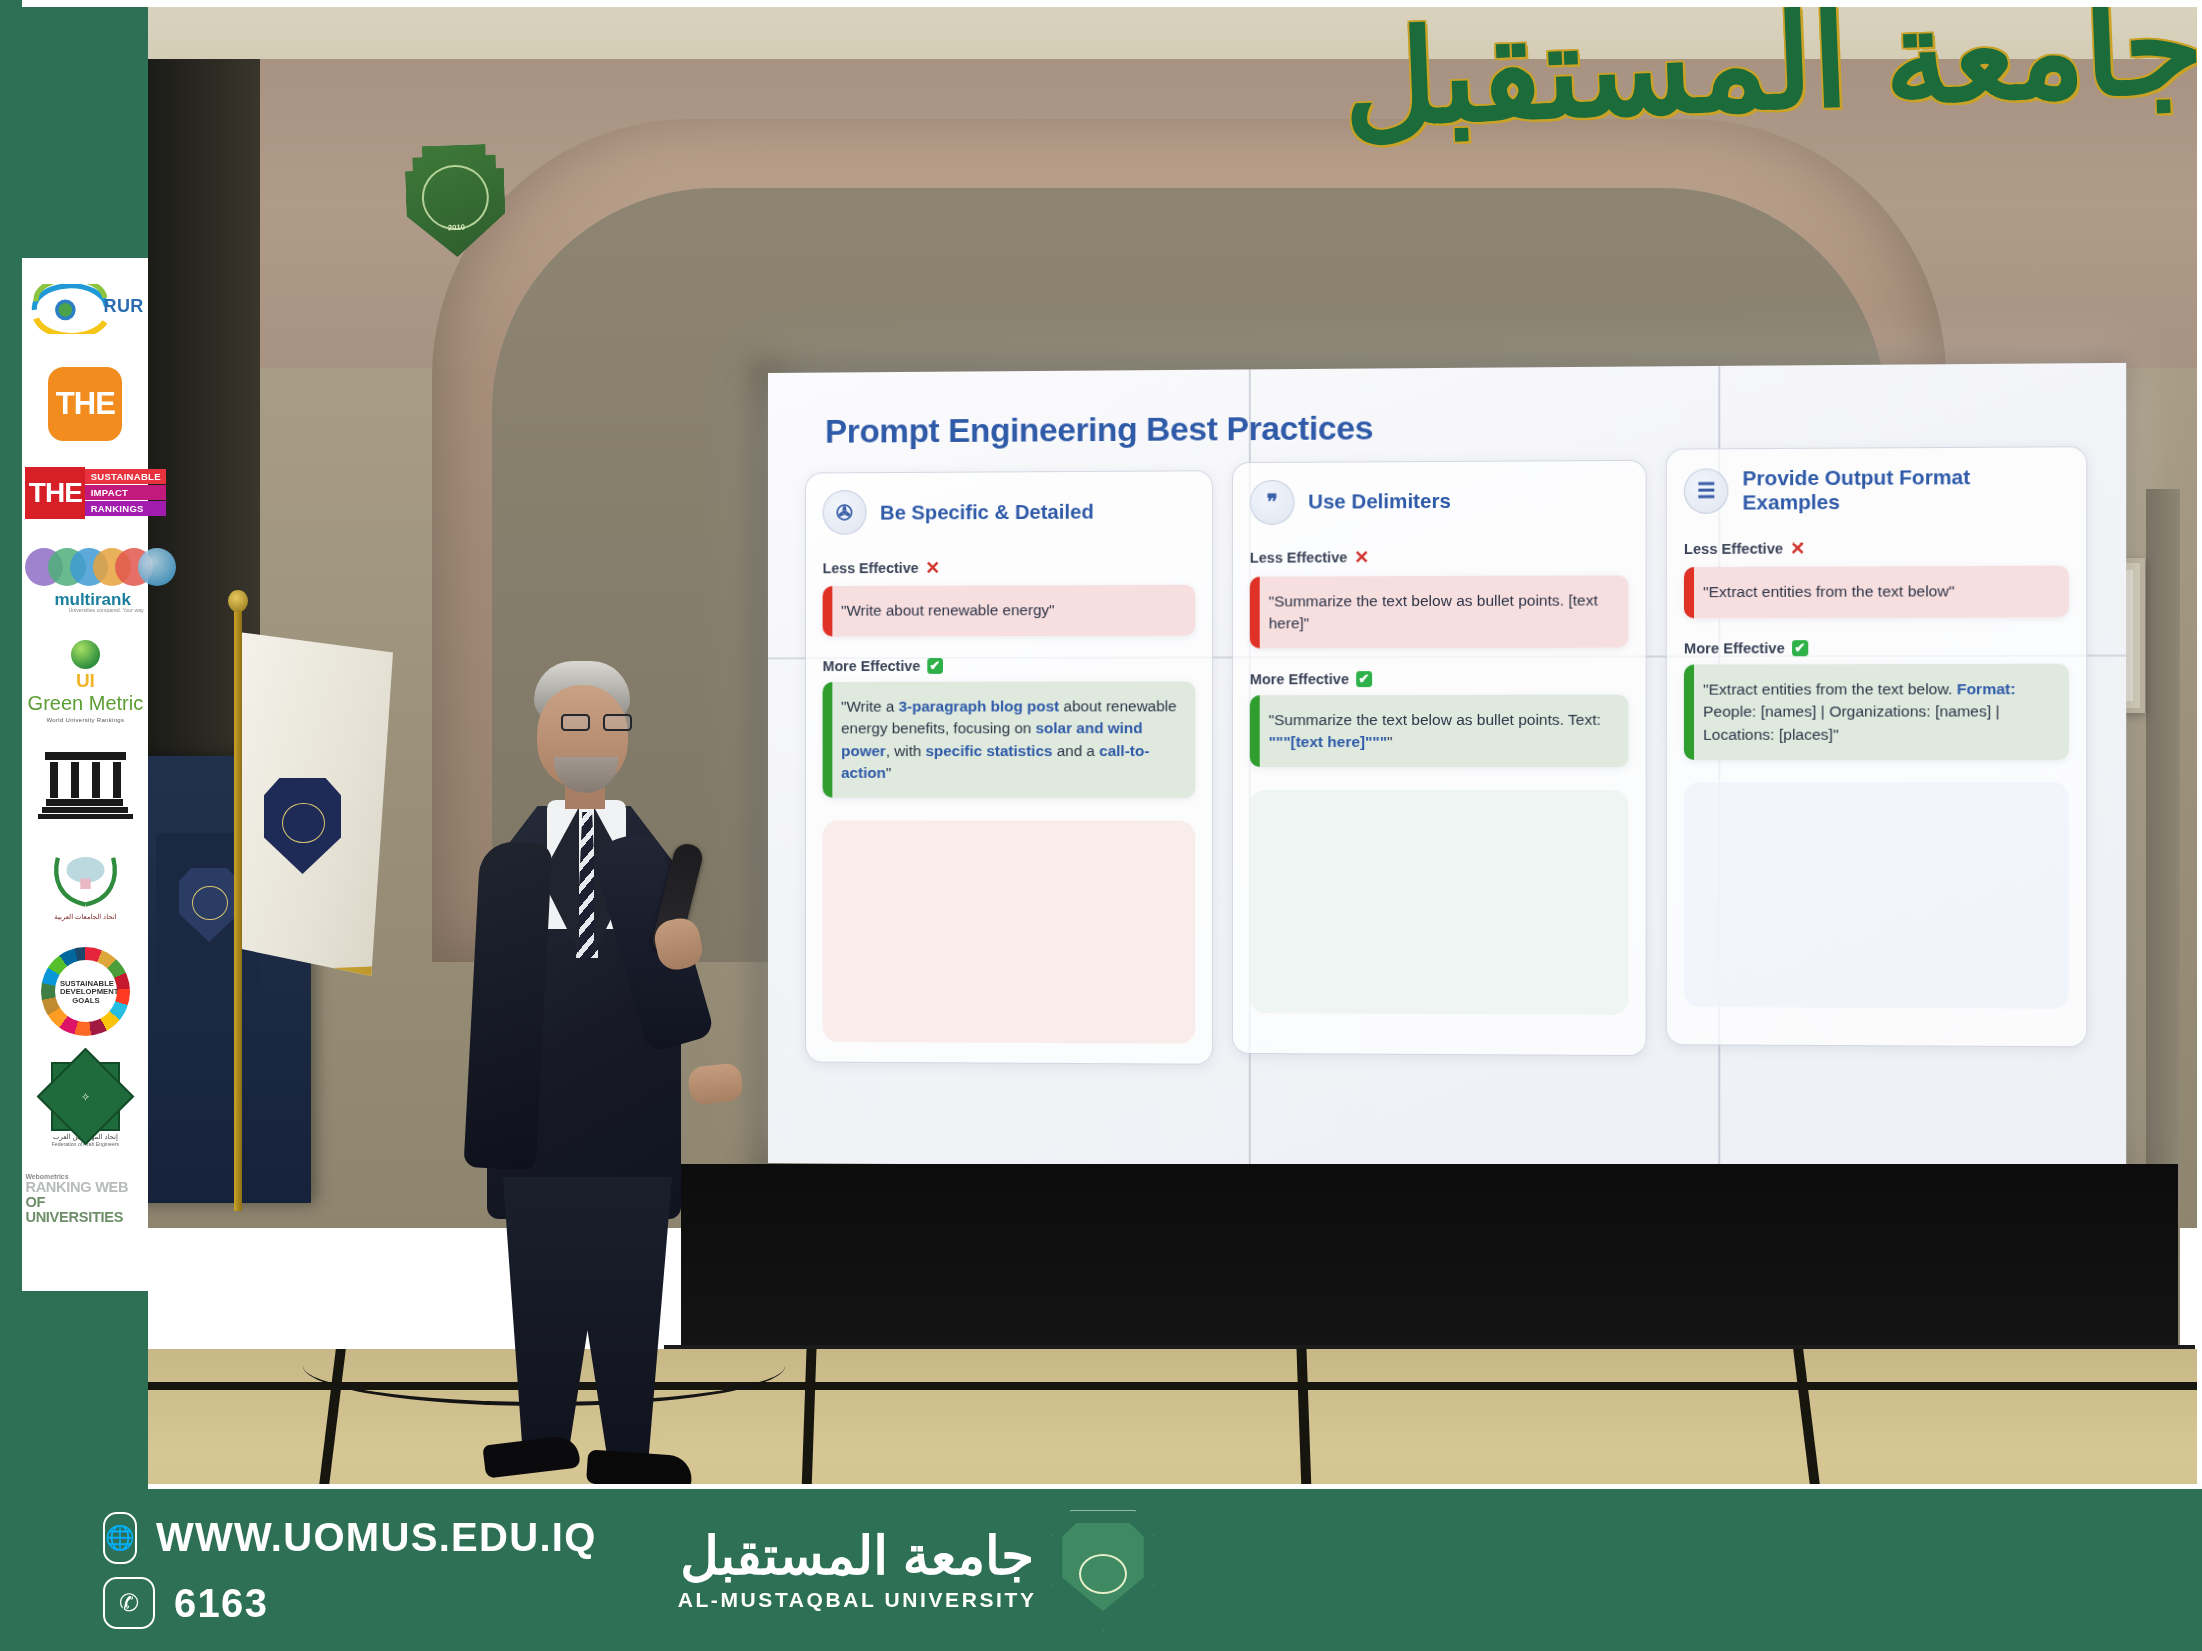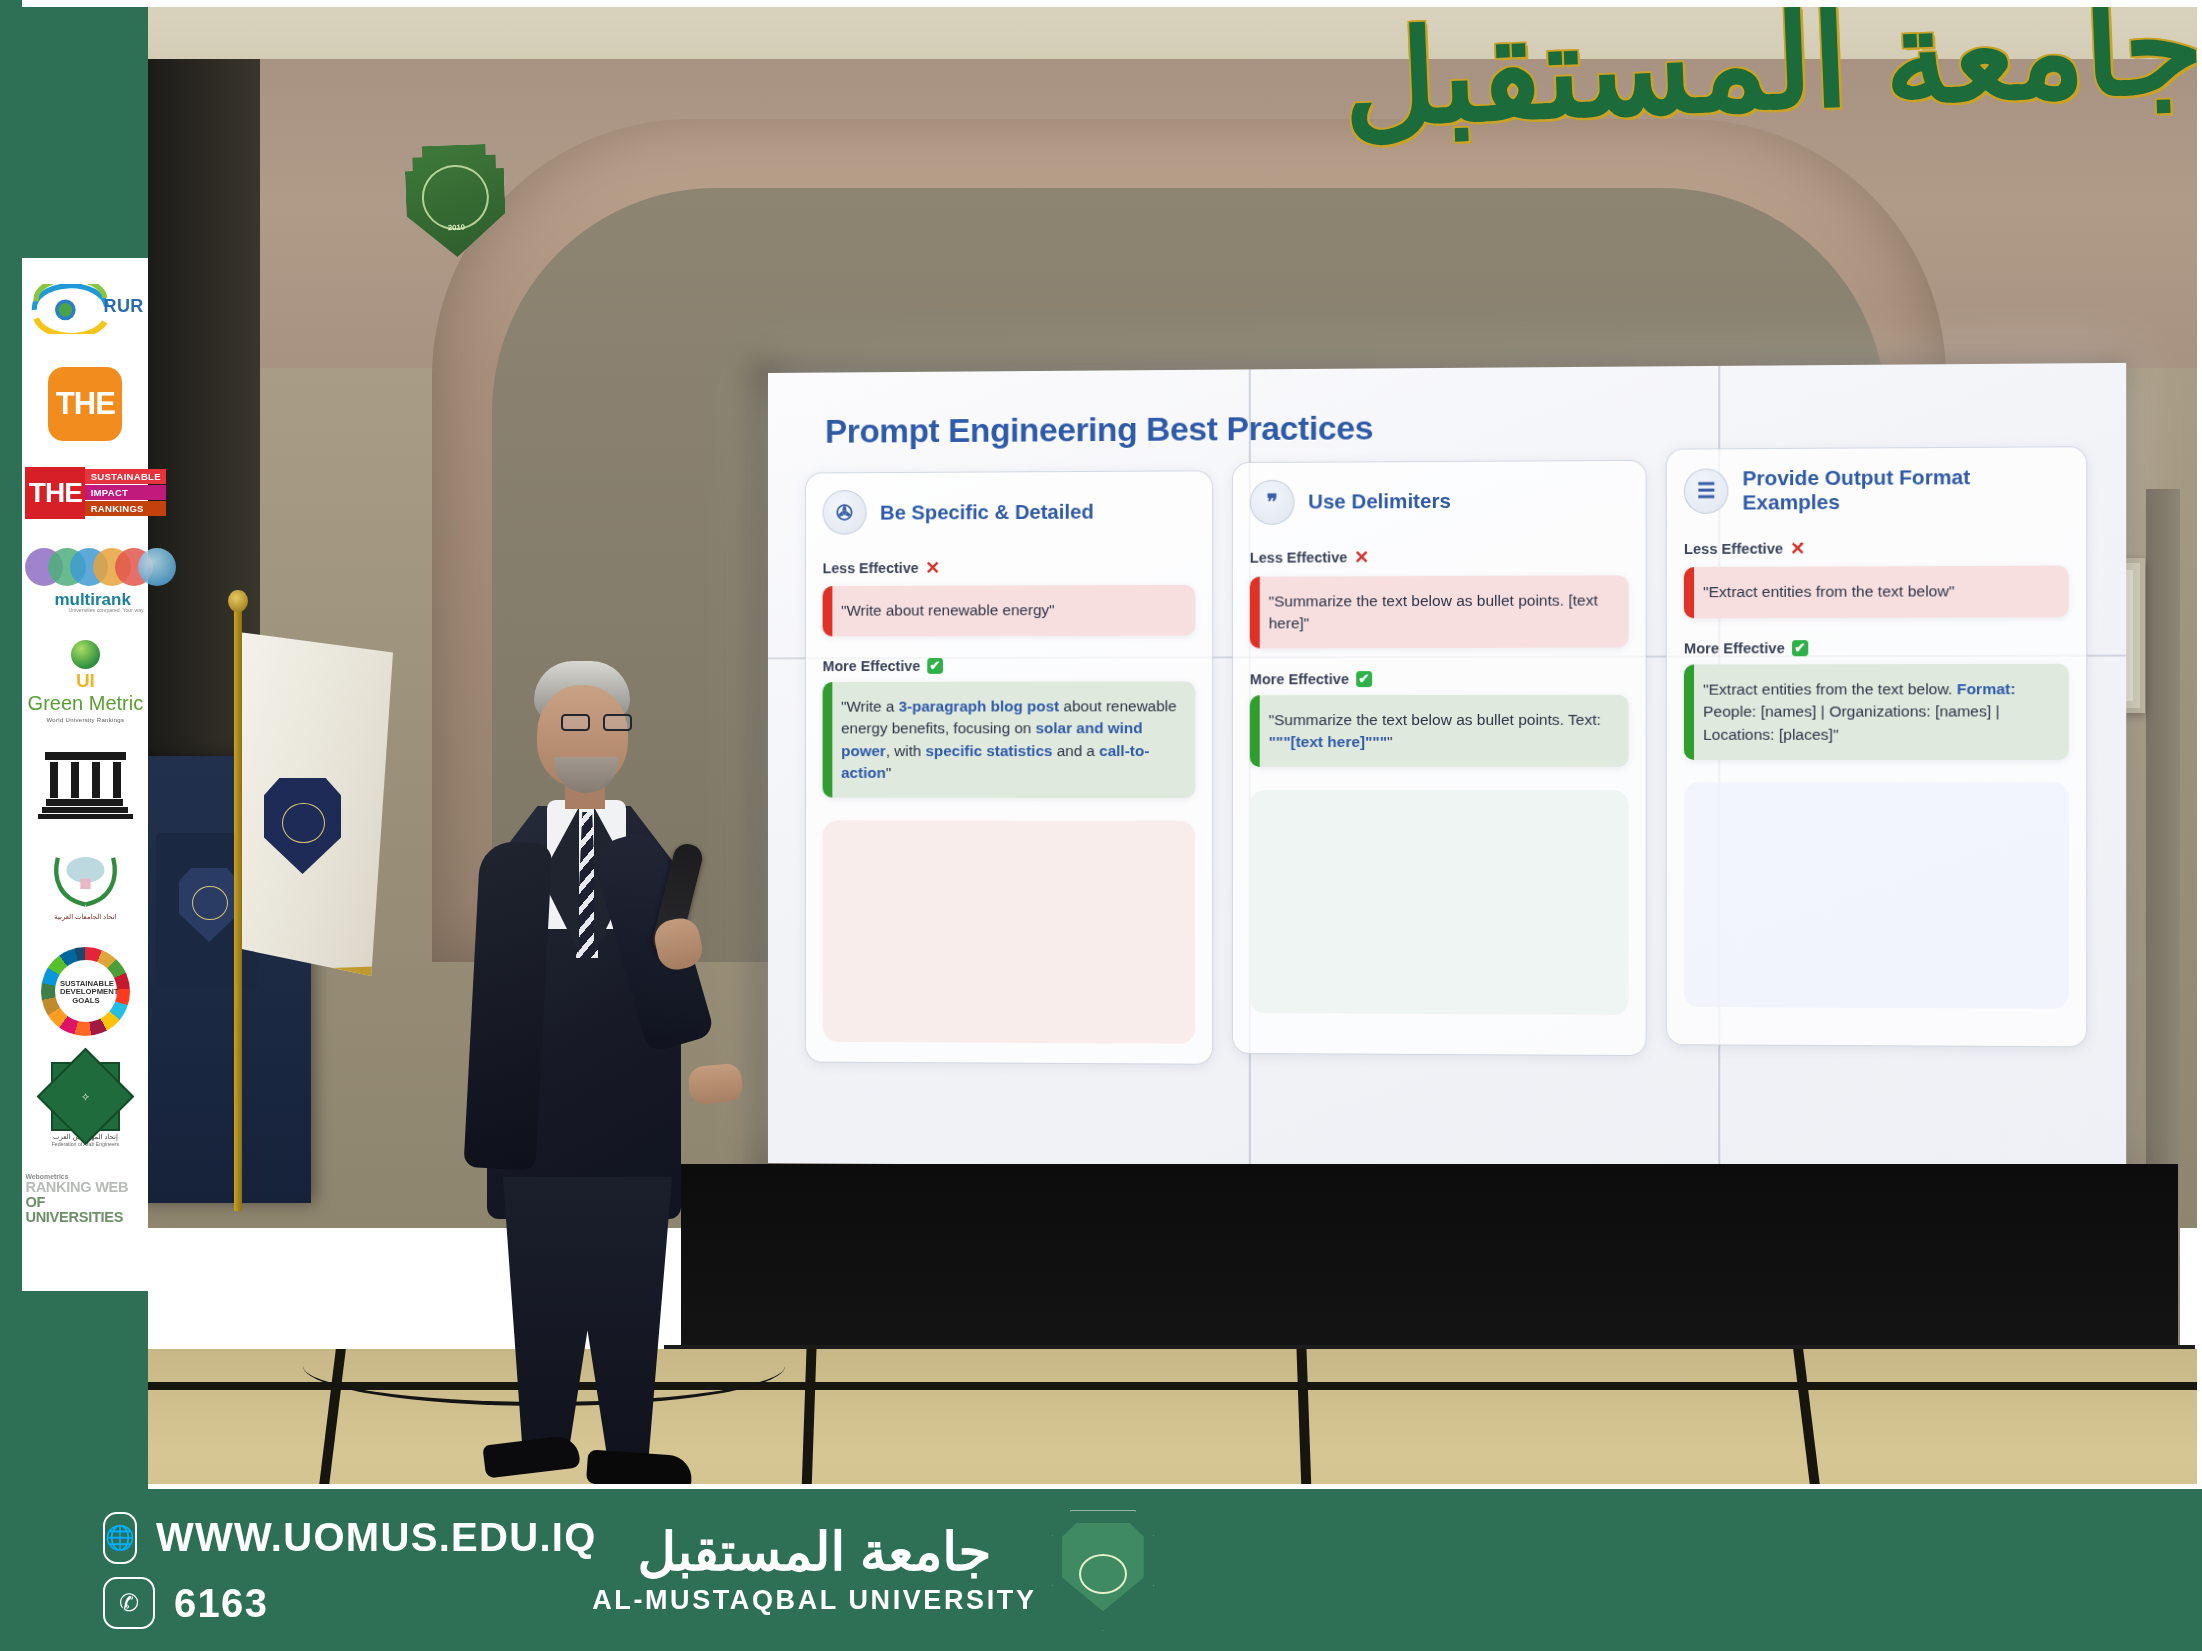--- a/index.html
+++ b/index.html
@@ -37,21 +37,21 @@
   .the-orange span { color:#fff; font-weight:bold; font-size:31px; letter-spacing:-0.9px;
                      font-family:"Liberation Sans", sans-serif; }
 
   
   .the-impact { display:flex; align-items:stretch; height:52px; width:120px; }
   .the-impact .red { background:#d61f26; color:#fff; font-weight:bold; font-size:28px;
                      padding:0 3.4px; display:flex; align-items:center; letter-spacing:-0.9px;}
   .the-impact .bars { display:flex; flex-direction:column; justify-content:center; gap:1.7px; }
   .the-impact .bars div { color:#fff; font-size:9.5px; font-weight:bold; padding:1.7px 5.2px;
                           letter-spacing:0.3px; }
-  .b1 { background:#e8333f; } .b2 { background:#c2197c; } .b3 { background:#c2410c; }
+  .b1 { background:#e8333f; } .b2 { background:#c2197c; } .b3 { background:#a21caf; }
 
   
   .multirank { position:relative; width:120px; height:69px; }
   .mr-dots { position:absolute; left:0; top:3.4px; display:flex; }
   .mr-dots i { display:block; width:38px; height:38px; border-radius:50%;
                margin-left:-15.5px; opacity:.85; }
   .mr-word { position:absolute; left:29px; top:45px; font-size:17px; color:#1b7f9e;
              font-weight:600; }
   .mr-sub  { position:absolute; left:43px; top:62px; font-size:5.2px; color:#888; }
 
@@ -321,21 +321,21 @@
 
   .b-center { flex:1; text-align:center; direction:rtl; color:#ffffff; }
   .b-l1 { font-size:34px; font-weight:bold; letter-spacing:0.9px; }
   .b-l2 { font-size:27px; margin-top:1.7px; }
   .b-l3 { font-size:27px; margin-top:1.7px; }
 
   .b-right { width:637px; display:flex; align-items:center; justify-content:flex-end;
       padding-right:34px; gap:15.5px; }
   .b-brand { text-align:center; color:#fff; }
   .b-ar { font-size:53px; font-weight:bold; direction:rtl; line-height:1; }
-  .b-en { font-size:27px; font-weight:bold; letter-spacing:2.6px; margin-top:6.9px; }
+  .b-en { font-size:21px; font-weight:bold; letter-spacing:2.6px; margin-top:6.9px; }
   .b-crest { width:102px; height:120px; background:#2d7055;
       clip-path:polygon(18% 0,82% 0,82% 9%,92% 9%,92% 21%,100% 21%,100% 62%,50% 100%,0 62%,0 21%,8% 21%,8% 9%,18% 9%);
       box-shadow:0 0 0 4.3px #ffffff; position:relative; }
   .b-crest .inr { position:absolute; left:10%; top:10%; width:80%; height:74%;
       background:#3f8a63; clip-path:polygon(18% 0,82% 0,100% 16%,100% 62%,50% 100%,0 62%,0 16%);}
   .b-crest .ring { position:absolute; left:26%; top:36%; width:48%; height:34%;
       border:2.6px solid #e4f0c9; border-radius:50%; }
 </style>
 </head>
 <body>

